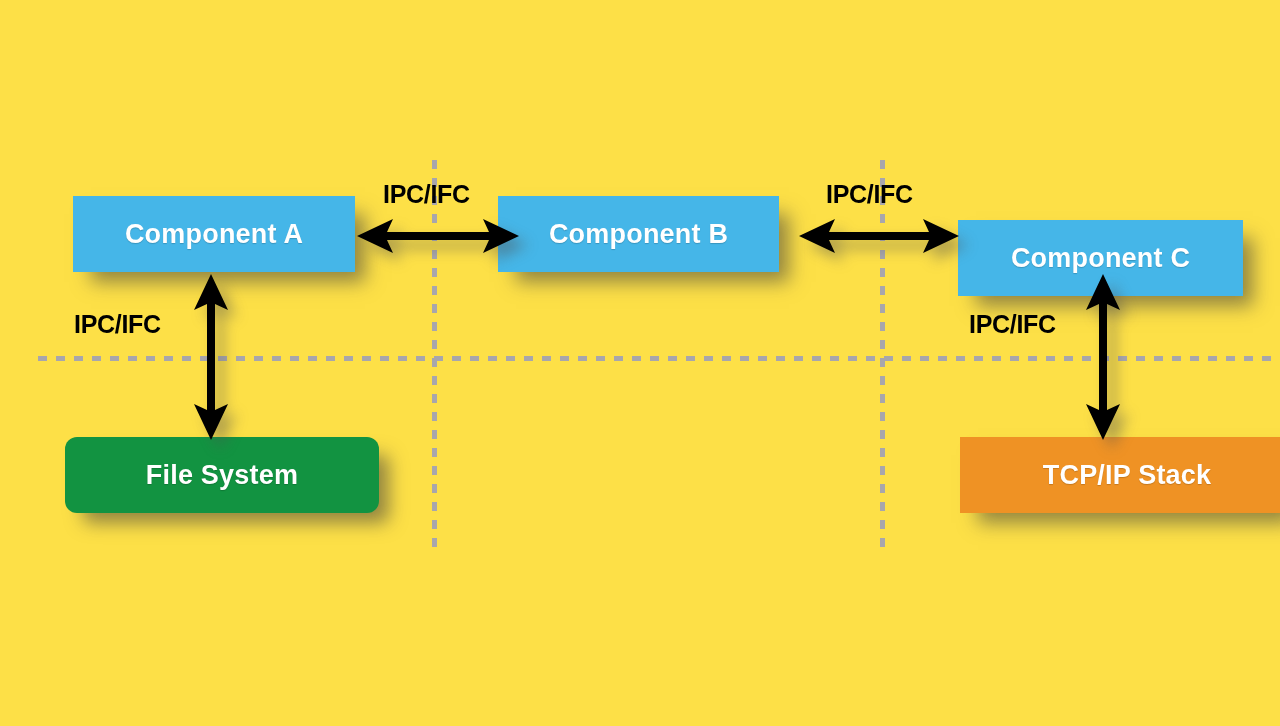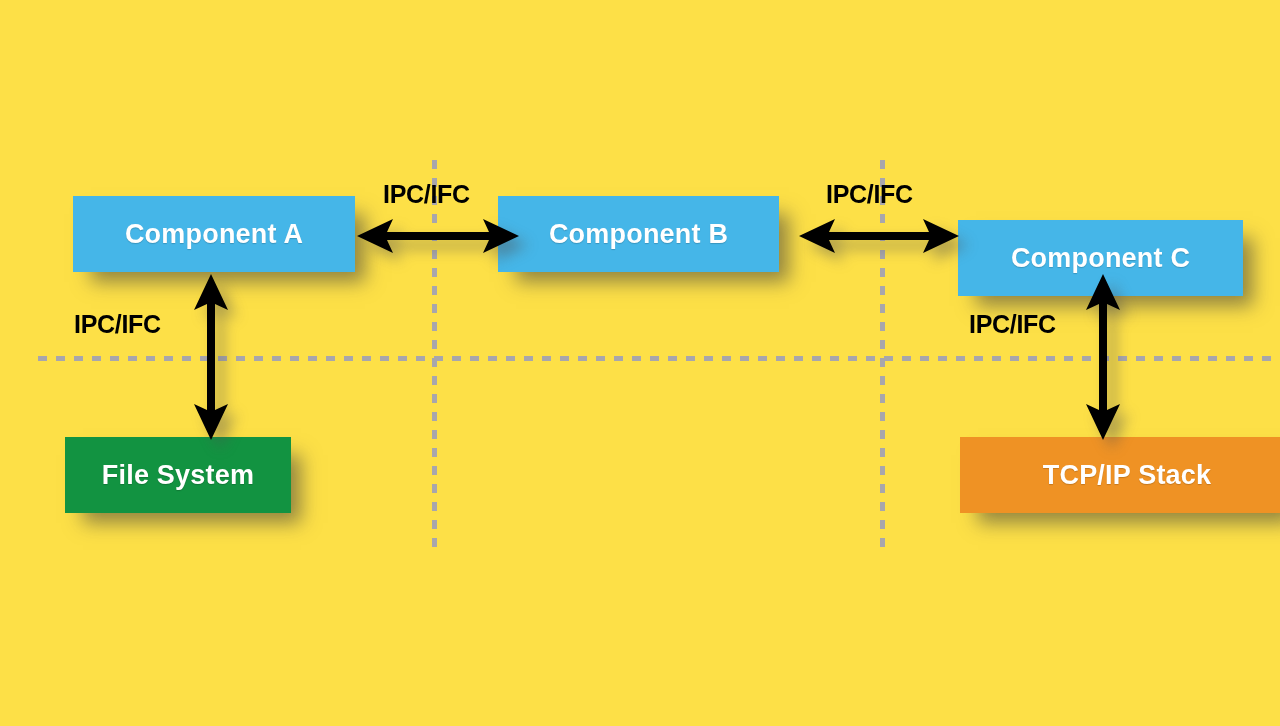--- a/index.html
+++ b/index.html
@@ -108,21 +108,21 @@
   </div>
 
   <div class="node" style="left:498px; top:196px; width:281px; height:76px; background:#45b6e8;">
     <span class="node-label">Component B</span>
   </div>
 
   <div class="node" style="left:958px; top:196px; width:285px; height:76px; background:#45b6e8;margin-top:24px;">
     <span class="node-label">Component C</span>
   </div>
 
-  <div class="node" style="left:65px; top:437px; width:226px; height:76px; background:#129341;">
+  <div class="node" style="left:65px; top:437px; width:314px; height:76px; background:#129341;border-radius:12px;">
     <span class="node-label">File System</span>
   </div>
 
   <div class="node" style="left:960px; top:437px; width:323px; height:76px; background:#ef9224;padding-left:11px;">
     <span class="node-label">TCP/IP Stack</span>
   </div>
 
 </div>
 
 </body></html>

